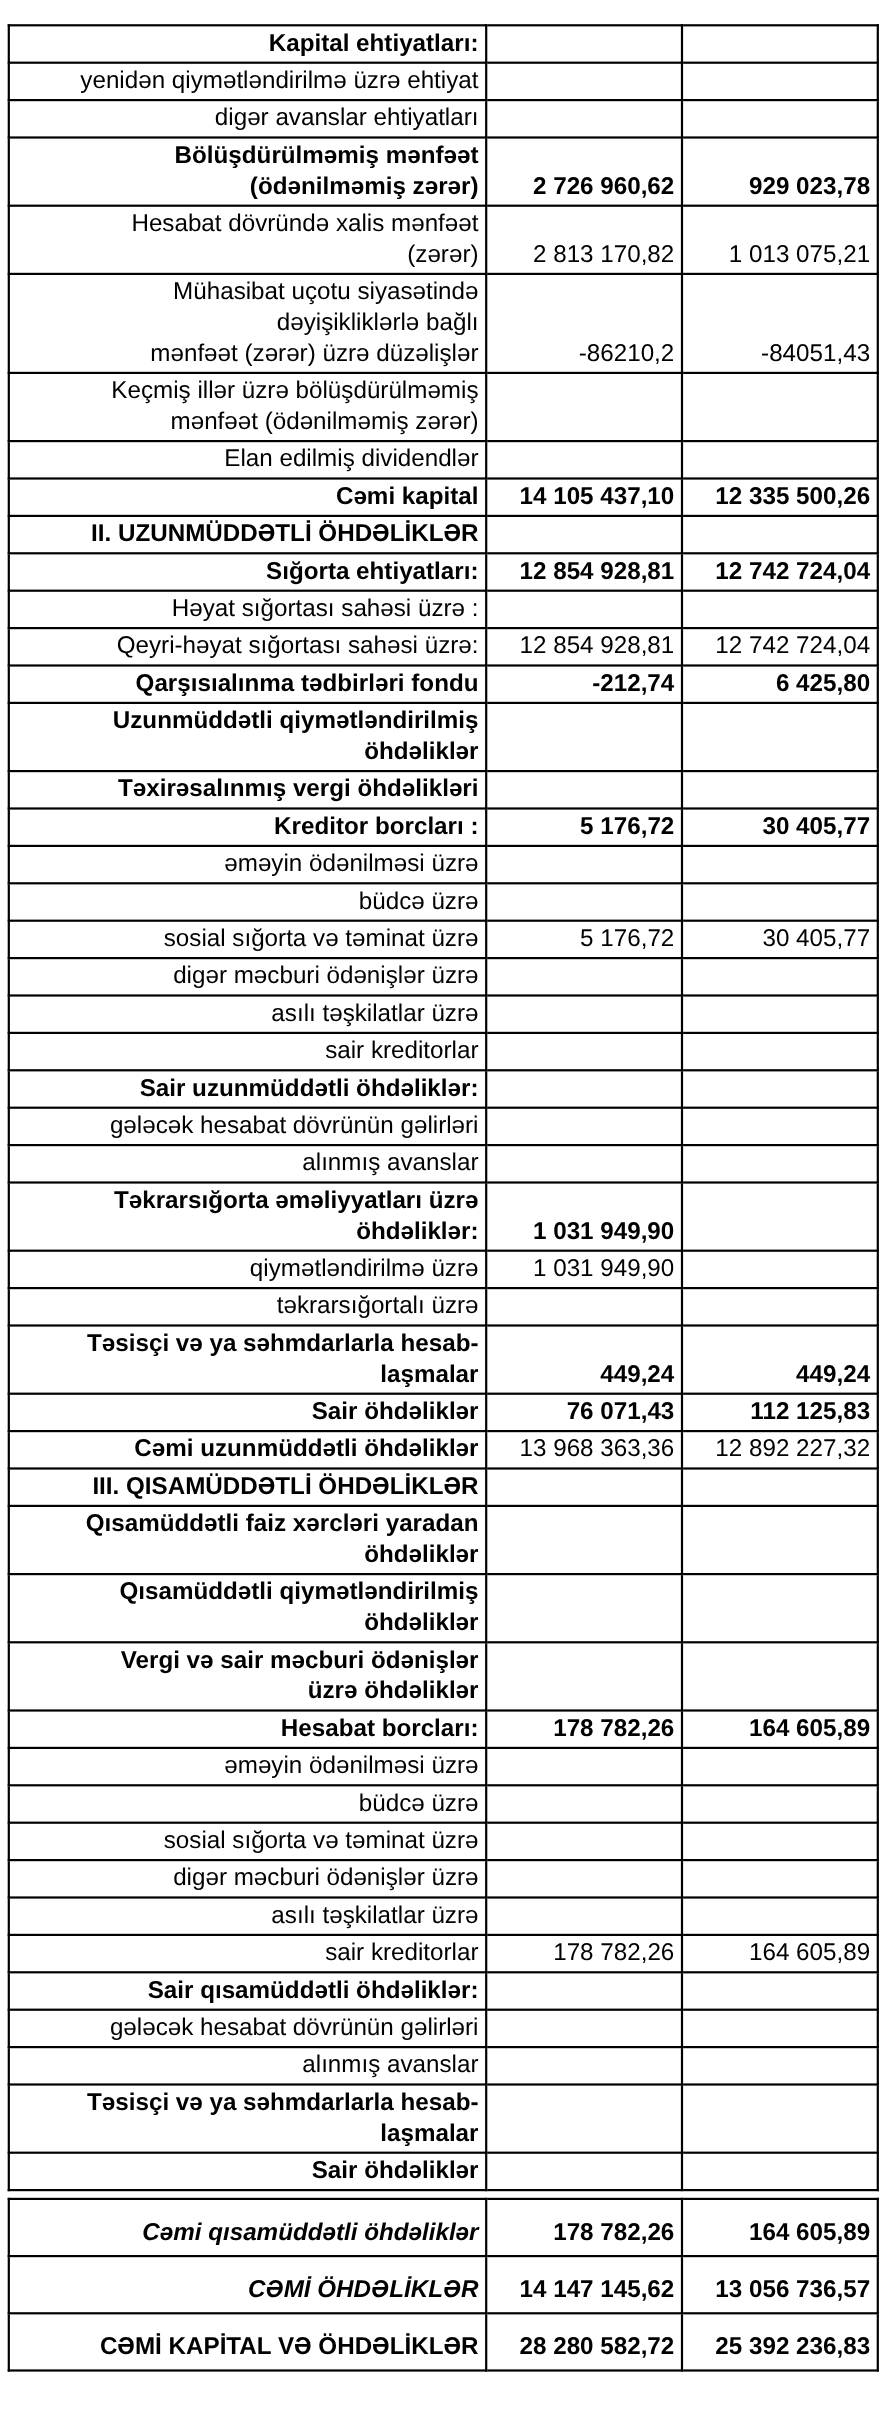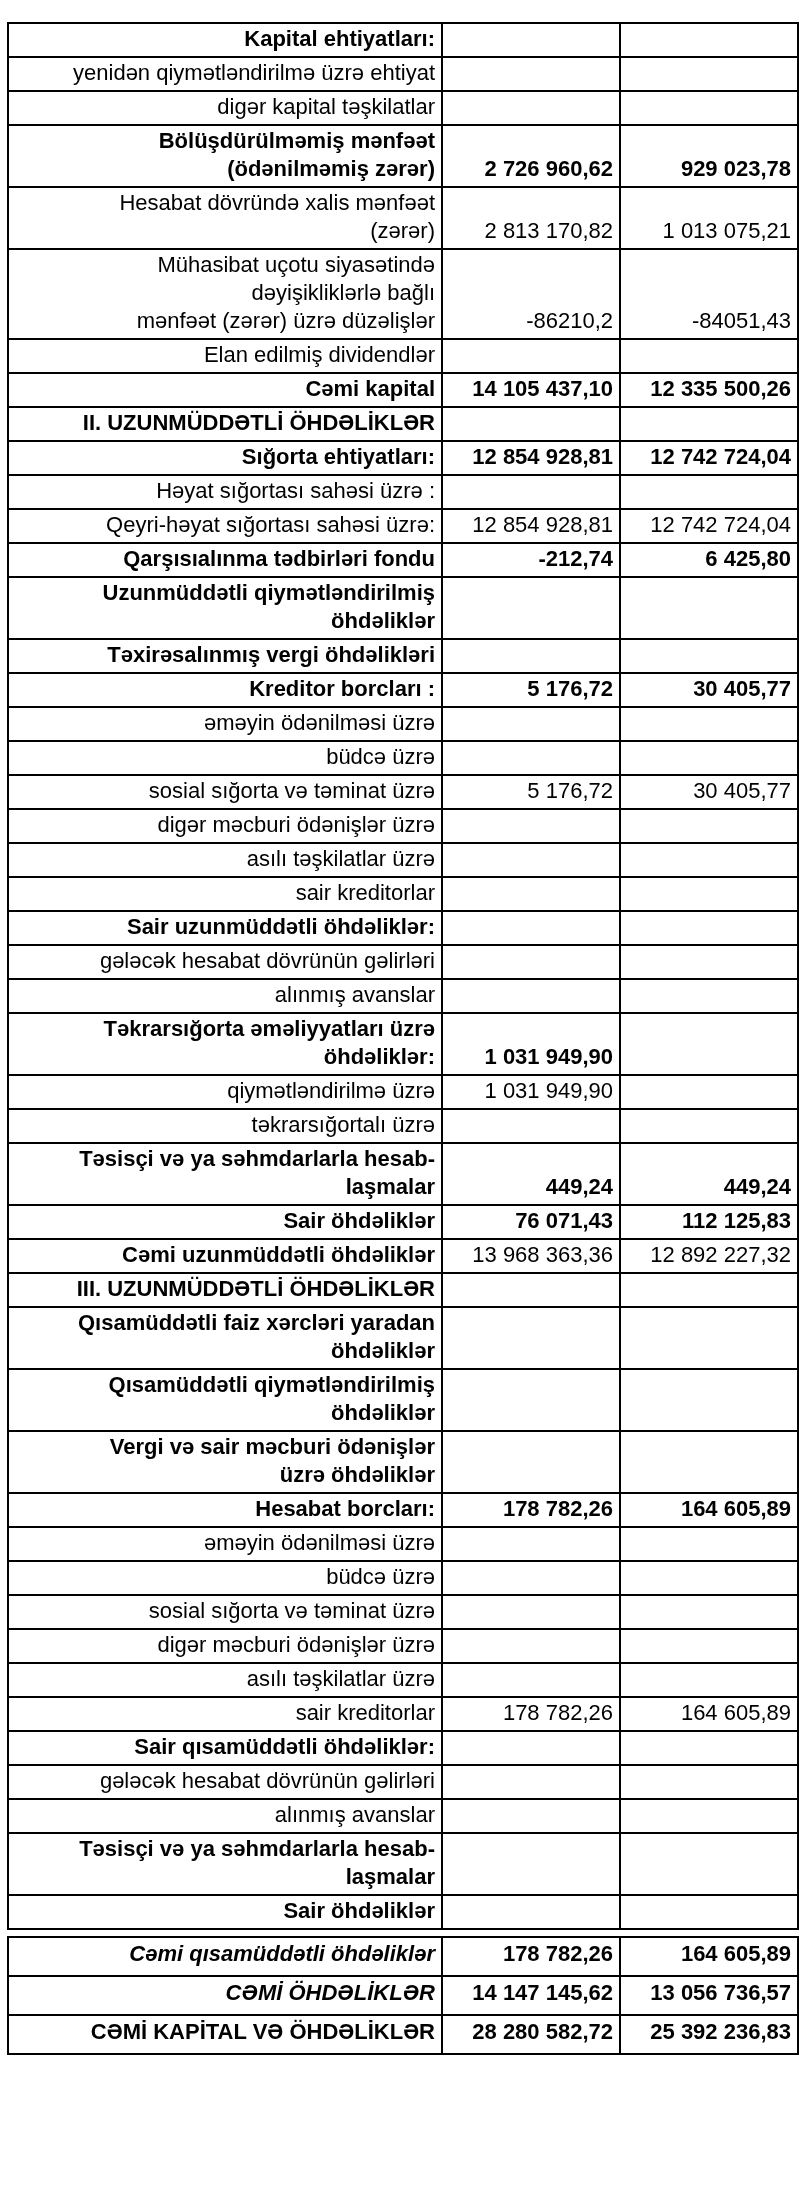--- a/index.html
+++ b/index.html
@@ -34,21 +34,21 @@
     overflow: hidden;
     vertical-align: middle;
   }
   td.val {
     vertical-align: bottom;
     padding-left: 8px;
   }
   td.b { font-weight: bold; }
   td.i { font-style: italic; }
   table.summary { margin-top: 6px; }
-  table.summary td { padding-top: 2px; padding-bottom: 7px; }
+  table.summary td { padding-top: 15px; padding-bottom: 7px; }
 </style>
 </head>
 <body>
 
 <div class="sheet">
 
   <table>
     <colgroup>
       <col class="c-label">
         <col class="c-val">
@@ -59,21 +59,21 @@
           <td class="label b">Kapital ehtiyatları:</td>
           <td class="val"></td>
           <td class="val"></td>
         </tr>
         <tr>
           <td class="label"> yenidən qiymətləndirilmə üzrə ehtiyat</td>
           <td class="val"></td>
           <td class="val"></td>
         </tr>
         <tr>
-          <td class="label"> digər kapital təşkilatlar</td>
+          <td class="label"> digər avanslar ehtiyatları</td>
           <td class="val"></td>
           <td class="val"></td>
         </tr>
         <tr>
           <td class="label b">Bölüşdürülməmiş mənfəət
 (ödənilməmiş zərər)</td>
           <td class="val b">2 726 960,62</td>
           <td class="val b">929 023,78</td>
         </tr>
         <tr>
@@ -83,20 +83,26 @@
           <td class="val">1 013 075,21</td>
         </tr>
         <tr>
           <td class="label"> Mühasibat uçotu siyasətində
 dəyişikliklərlə bağlı
  mənfəət (zərər) üzrə düzəlişlər</td>
           <td class="val">-86210,2</td>
           <td class="val">-84051,43</td>
         </tr>
         <tr>
+          <td class="label"> Keçmiş illər üzrə bölüşdürülməmiş
+mənfəət (ödənilməmiş zərər)</td>
+          <td class="val"></td>
+          <td class="val"></td>
+        </tr>
+        <tr>
           <td class="label"> Elan edilmiş dividendlər</td>
           <td class="val"></td>
           <td class="val"></td>
         </tr>
         <tr>
           <td class="label b">Cəmi kapital</td>
           <td class="val b">14 105 437,10</td>
           <td class="val b">12 335 500,26</td>
         </tr>
         <tr>
@@ -211,21 +217,21 @@
           <td class="label b">Sair öhdəliklər</td>
           <td class="val b">76 071,43</td>
           <td class="val b">112 125,83</td>
         </tr>
         <tr>
           <td class="label b">Cəmi uzunmüddətli öhdəliklər</td>
           <td class="val">13 968 363,36</td>
           <td class="val">12 892 227,32</td>
         </tr>
         <tr>
-          <td class="label b">III. UZUNMÜDDƏTLİ ÖHDƏLİKLƏR</td>
+          <td class="label b">III. QISAMÜDDƏTLİ ÖHDƏLİKLƏR</td>
           <td class="val"></td>
           <td class="val"></td>
         </tr>
         <tr>
           <td class="label b">Qısamüddətli faiz xərcləri yaradan
 öhdəliklər</td>
           <td class="val"></td>
           <td class="val"></td>
         </tr>
         <tr>

